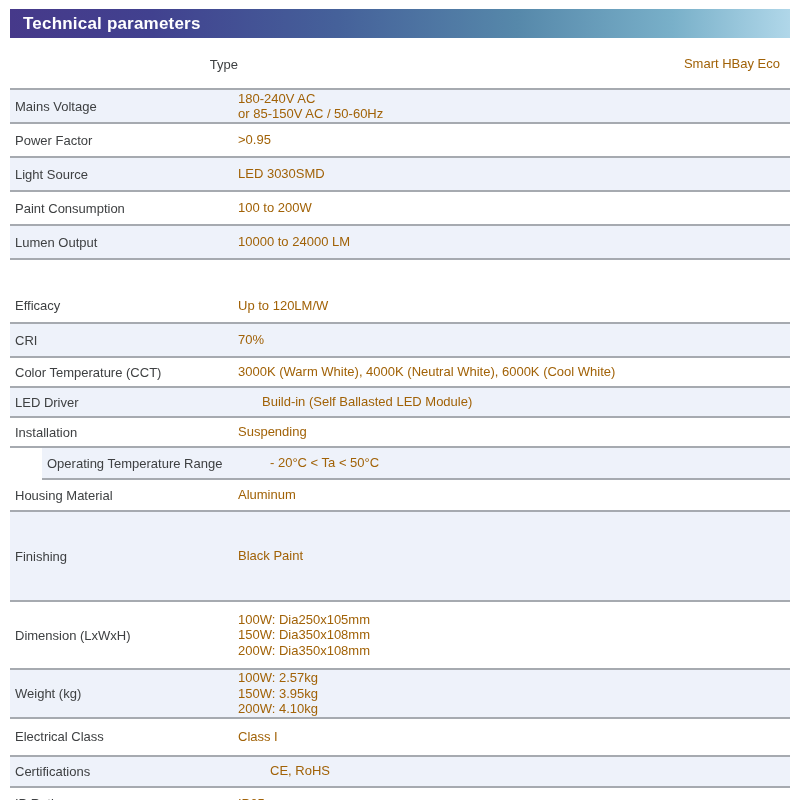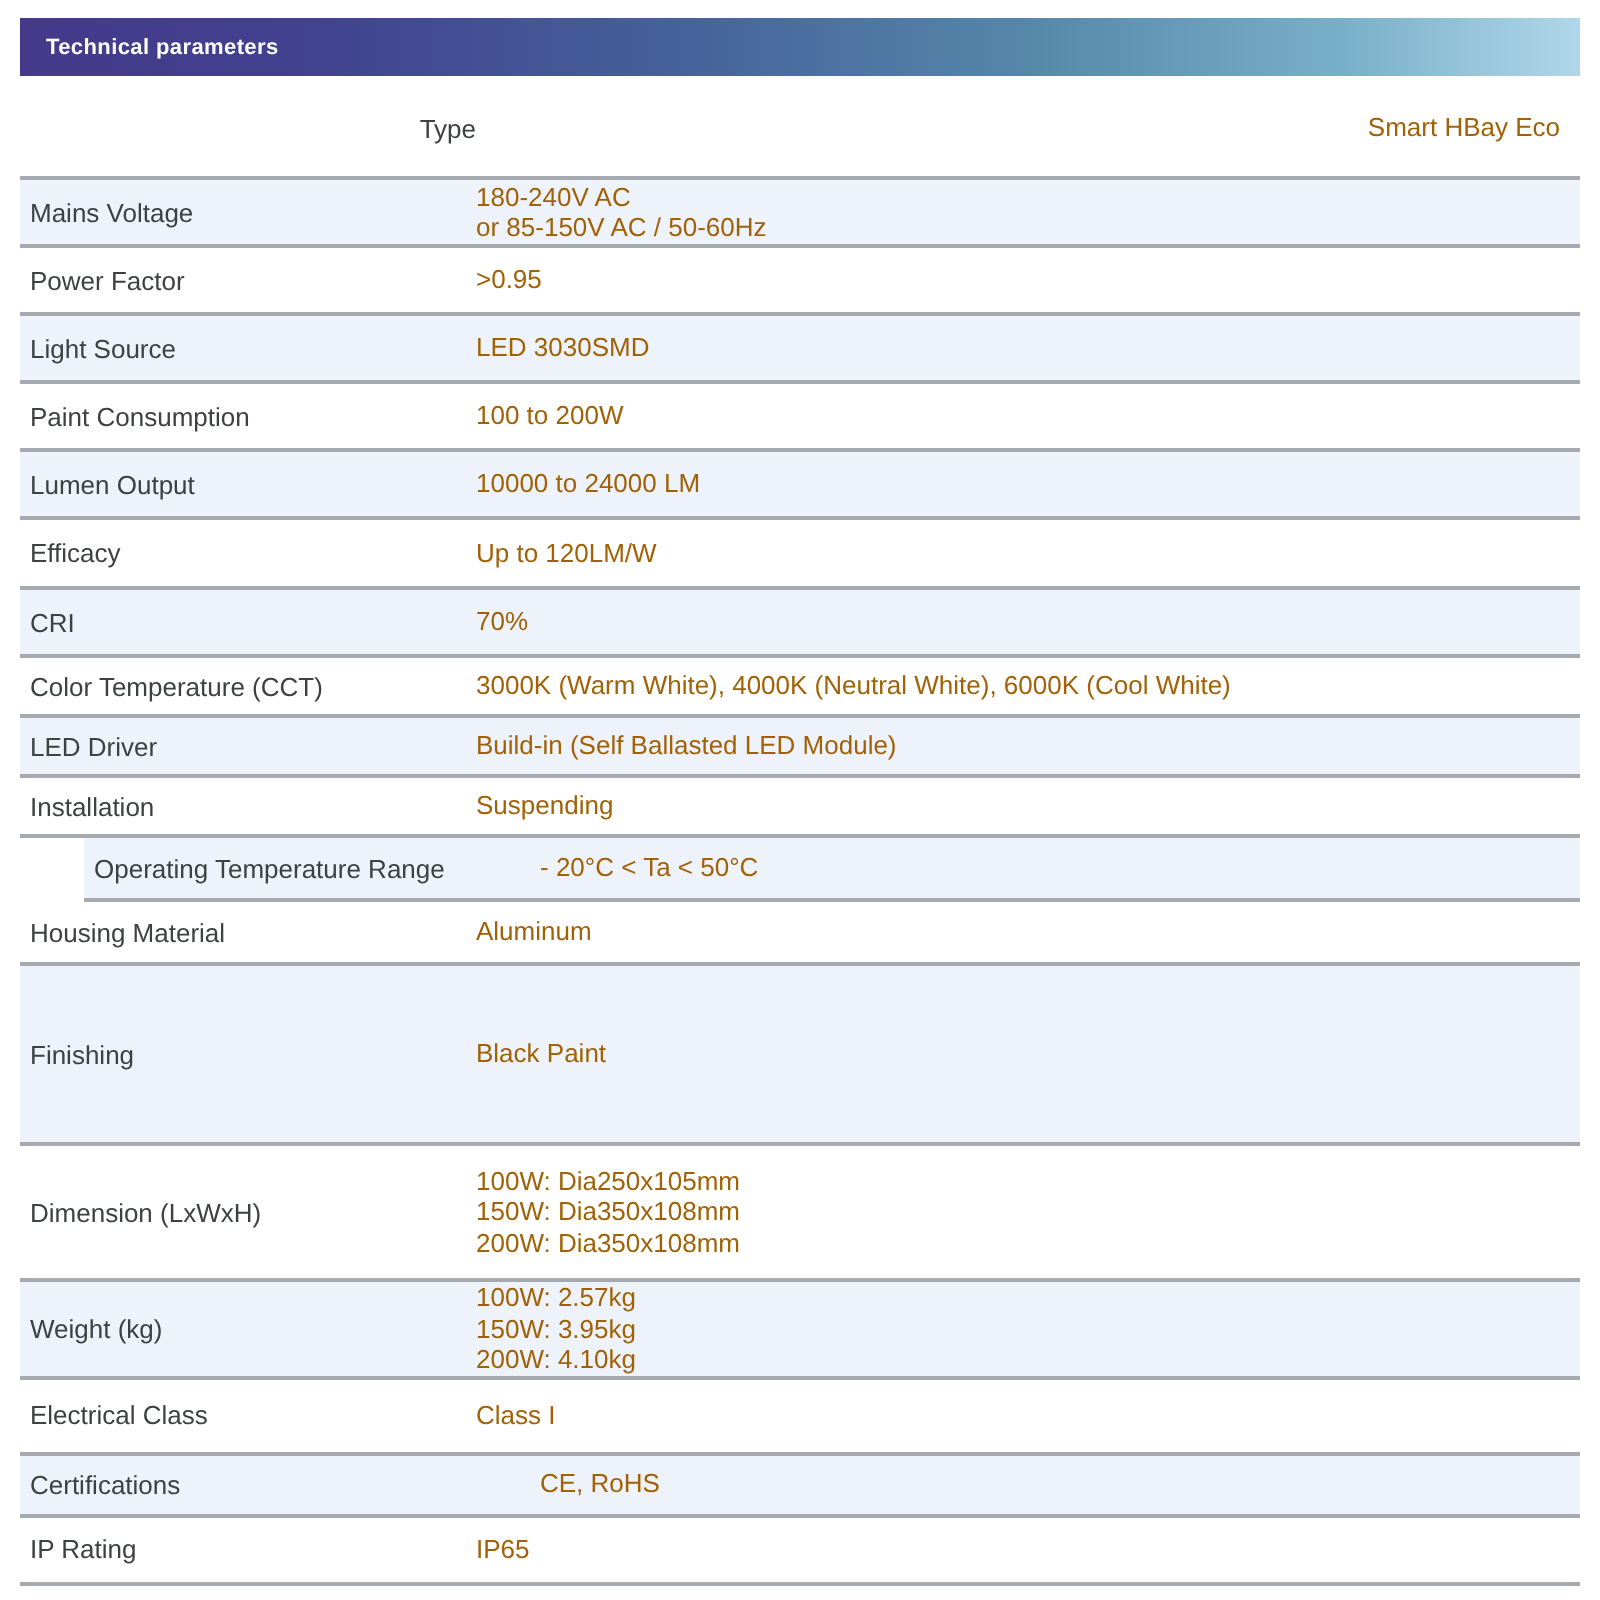--- a/index.html
+++ b/index.html
@@ -22,37 +22,37 @@
     align-items: center;
     padding-left: 13px;
     box-sizing: border-box;
     background: linear-gradient(90deg,
       #46398a 0%, #41418f 18%, #45619a 42%,
       #5688aa 65%, #79b0c9 85%, #b0d7e9 100%);
     margin-bottom: 2px;
   }
   .header-bar .title {
     color: #ffffff;
-    font-size: 11px;
+    font-size: 17px;
     font-weight: bold;
     letter-spacing: 0.2px;
   }
   .row {
     display: flex;
     align-items: center;
     border-bottom: 2px solid #a6aab0;
     min-height: 32px;
     background: #ffffff;
   }
   .row:nth-of-type(odd)  { background: #eef2fa; }
   .row:nth-of-type(1)  { min-height: 34px; }
   .row:nth-of-type(2)  { min-height: 48px; text-align: right; }
-  .row:nth-of-type(8)  { min-height: 33px; }
+  .row:nth-of-type(8)  { min-height: 33px; margin-top: 29px; }
   .row:nth-of-type(10) { min-height: 28px; }
-  .row:nth-of-type(11) { min-height: 28px; }
+  .row:nth-of-type(11) { min-height: 28px; gap: 24px; }
   .row:nth-of-type(12) { min-height: 28px; }
   .row:nth-of-type(13) { min-height: 30px; margin-left: 32px; }
   .row:nth-of-type(14) { min-height: 30px; justify-content: center; }
   .row:nth-of-type(15) { min-height: 88px; }
   .row:nth-of-type(16) { min-height: 66px; }
   .row:nth-of-type(17) { min-height: 39px; }
   .row:nth-of-type(18) { min-height: 36px; }
   .row:nth-of-type(19) { min-height: 29px; gap: 32px; }
   .row-label {
     width: 223px;

